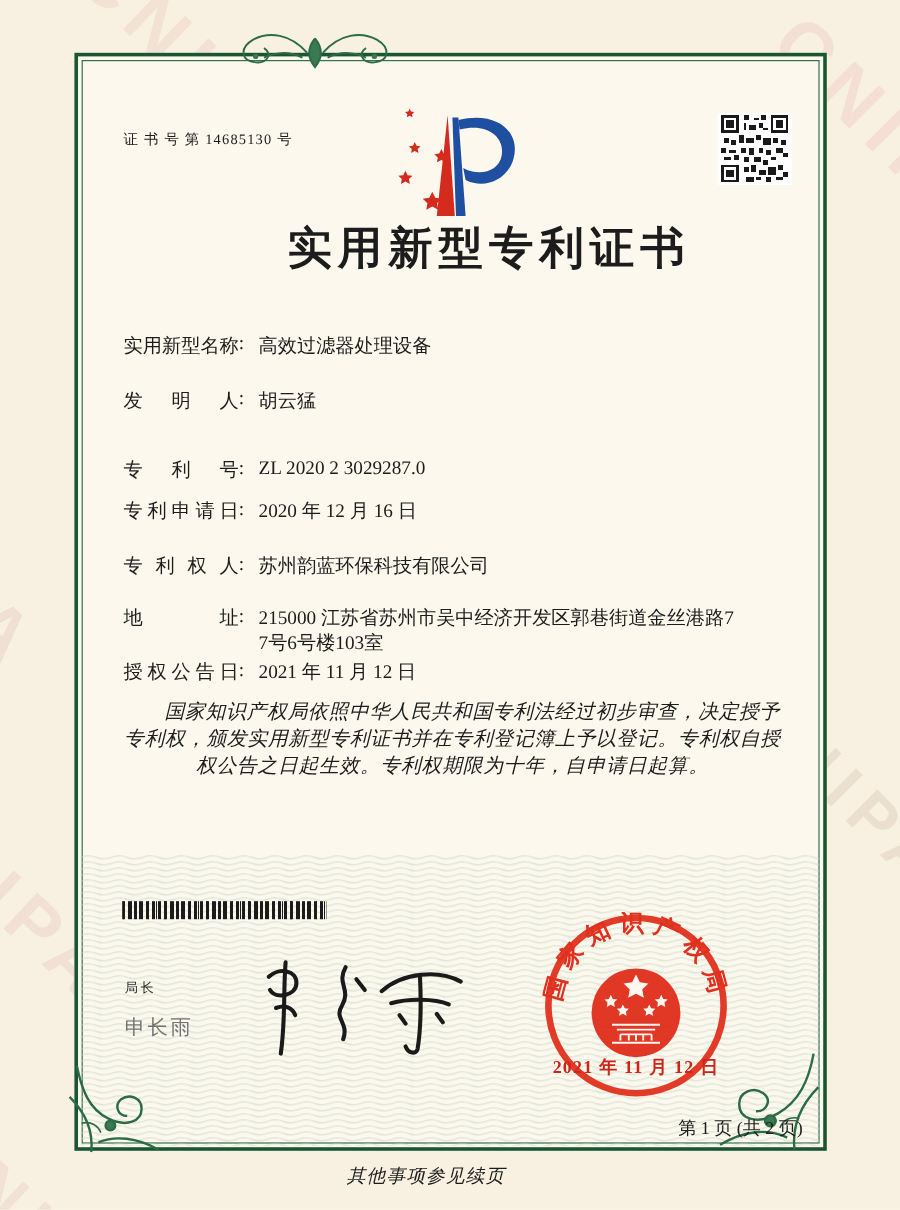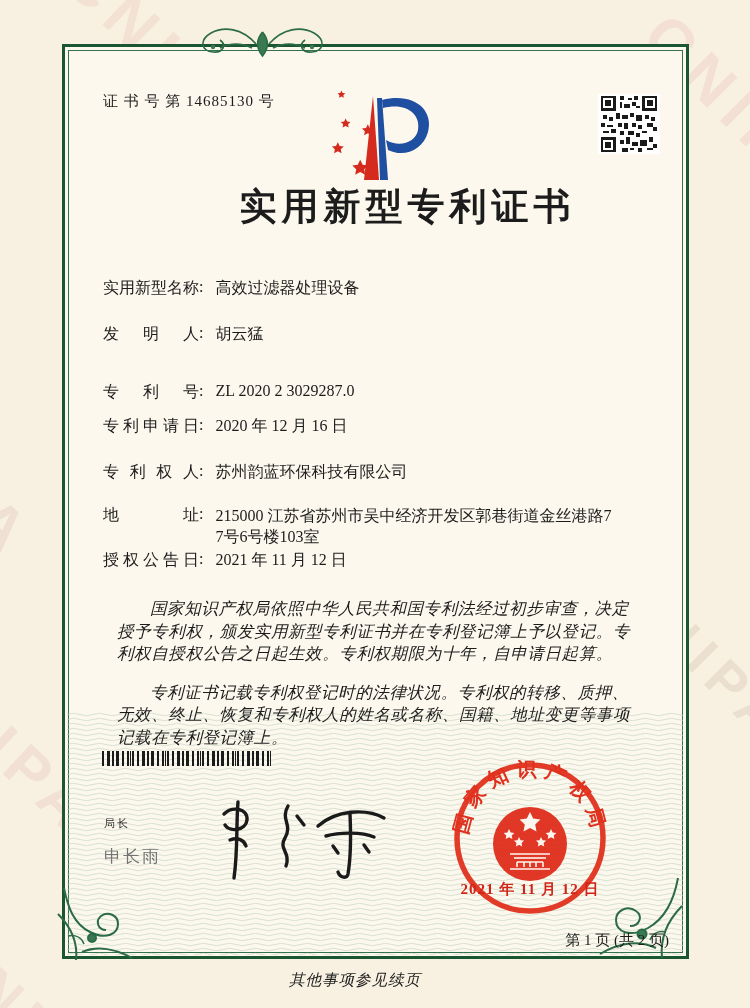--- a/index.html
+++ b/index.html
@@ -8,37 +8,37 @@
   .abs{position:absolute;}
   
   .wm{position:absolute;font-family:"Liberation Sans",sans-serif;font-weight:bold;
       letter-spacing:10px;transform-origin:left top;pointer-events:none;user-select:none;}
   
   .frame{position:absolute;left:62px;top:44px;width:621px;height:909px;
          border:3px solid #1a5632;background:#fcf8ed;}
   .frame-inner{position:absolute;left:3px;top:3px;right:3px;bottom:3px;
                border:1px solid #35714d;}
   
-  .cert-no{position:absolute;left:103px;top:92px;font-size:15px;letter-spacing:1px;text-align:right;}
+  .cert-no{position:absolute;left:103px;top:108px;font-size:12px;letter-spacing:1px;text-align:right;}
   .title{position:absolute;left:62px;top:182px;width:691px;text-align:center;
          font-size:37px;font-weight:bold;letter-spacing:5px;}
   
   .fields{position:absolute;left:103px;top:278px;width:560px;}
   .frow{position:absolute;left:0;font-size:16px;white-space:nowrap;}
   .flabel{display:inline-block;width:96px;text-align:justify;text-align-last:justify;
           vertical-align:top;}
   .colon{display:inline-block;vertical-align:top;}
   .fvalue{display:inline-block;margin-left:8px;vertical-align:top;white-space:pre-line;}
   .frow.addr{white-space:normal;}
   .frow.addr .fvalue{width:445px;line-height:21px;}
   .pair2{position:absolute;left:287px;top:0;}
   
   .bodytext{position:absolute;left:101px;top:582px;width:552px;
             font-style:italic;font-size:16.5px;line-height:22.5px;letter-spacing:0.6px;}
-  .bodytext p{margin:16px;text-indent:2em;}
+  .bodytext p{margin:0;text-indent:2em;text-align:center;}
   
   .waves{position:absolute;left:67px;top:712px;width:616px;height:243px;}
   .barcode{position:absolute;left:102px;top:751px;width:170px;height:15px;
     background-image:
       repeating-linear-gradient(90deg,#1b1b1b 0 2px,transparent 2px 5px),
       repeating-linear-gradient(90deg,#1b1b1b 0 1px,transparent 1px 7px);}
   .sig-title{position:absolute;left:104px;top:816px;font-family:"Liberation Sans",sans-serif;
              font-size:11px;letter-spacing:2px;color:#2a2a2a;}
   .sig-name{position:absolute;left:104px;top:845px;font-family:"Liberation Sans",sans-serif;
             font-size:17px;letter-spacing:2px;color:#737373;}
@@ -205,21 +205,20 @@
 7号6号楼103室</span>
   </div>
   <div class="frow" style="top:272px;">
     <span class="flabel">授权公告日</span><span class="colon">:</span>
     <span class="fvalue">2021 年 11 月 12 日</span>
   </div>
 </div>
 
 <div class="bodytext">
   <p>国家知识产权局依照中华人民共和国专利法经过初步审查，决定授予专利权，颁发实用新型专利证书并在专利登记簿上予以登记。专利权自授权公告之日起生效。专利权期限为十年，自申请日起算。</p>
-  <p>专利证书记载专利权登记时的法律状况。专利权的转移、质押、无效、终止、恢复和专利权人的姓名或名称、国籍、地址变更等事项记载在专利登记簿上。</p>
 </div>
 
 <div class="barcode"></div>
 
 <div class="sig-title">局长</div>
 <div class="sig-name">申长雨</div>
 
 <svg class="abs" style="left:200px;top:788px;" width="205" height="100" viewBox="0 0 205 100">
   <g stroke="#1a1a1a" stroke-width="3.4" fill="none" stroke-linecap="round" stroke-linejoin="round">
     <path d="M38,14 C36,38 38,62 34,90"></path>

